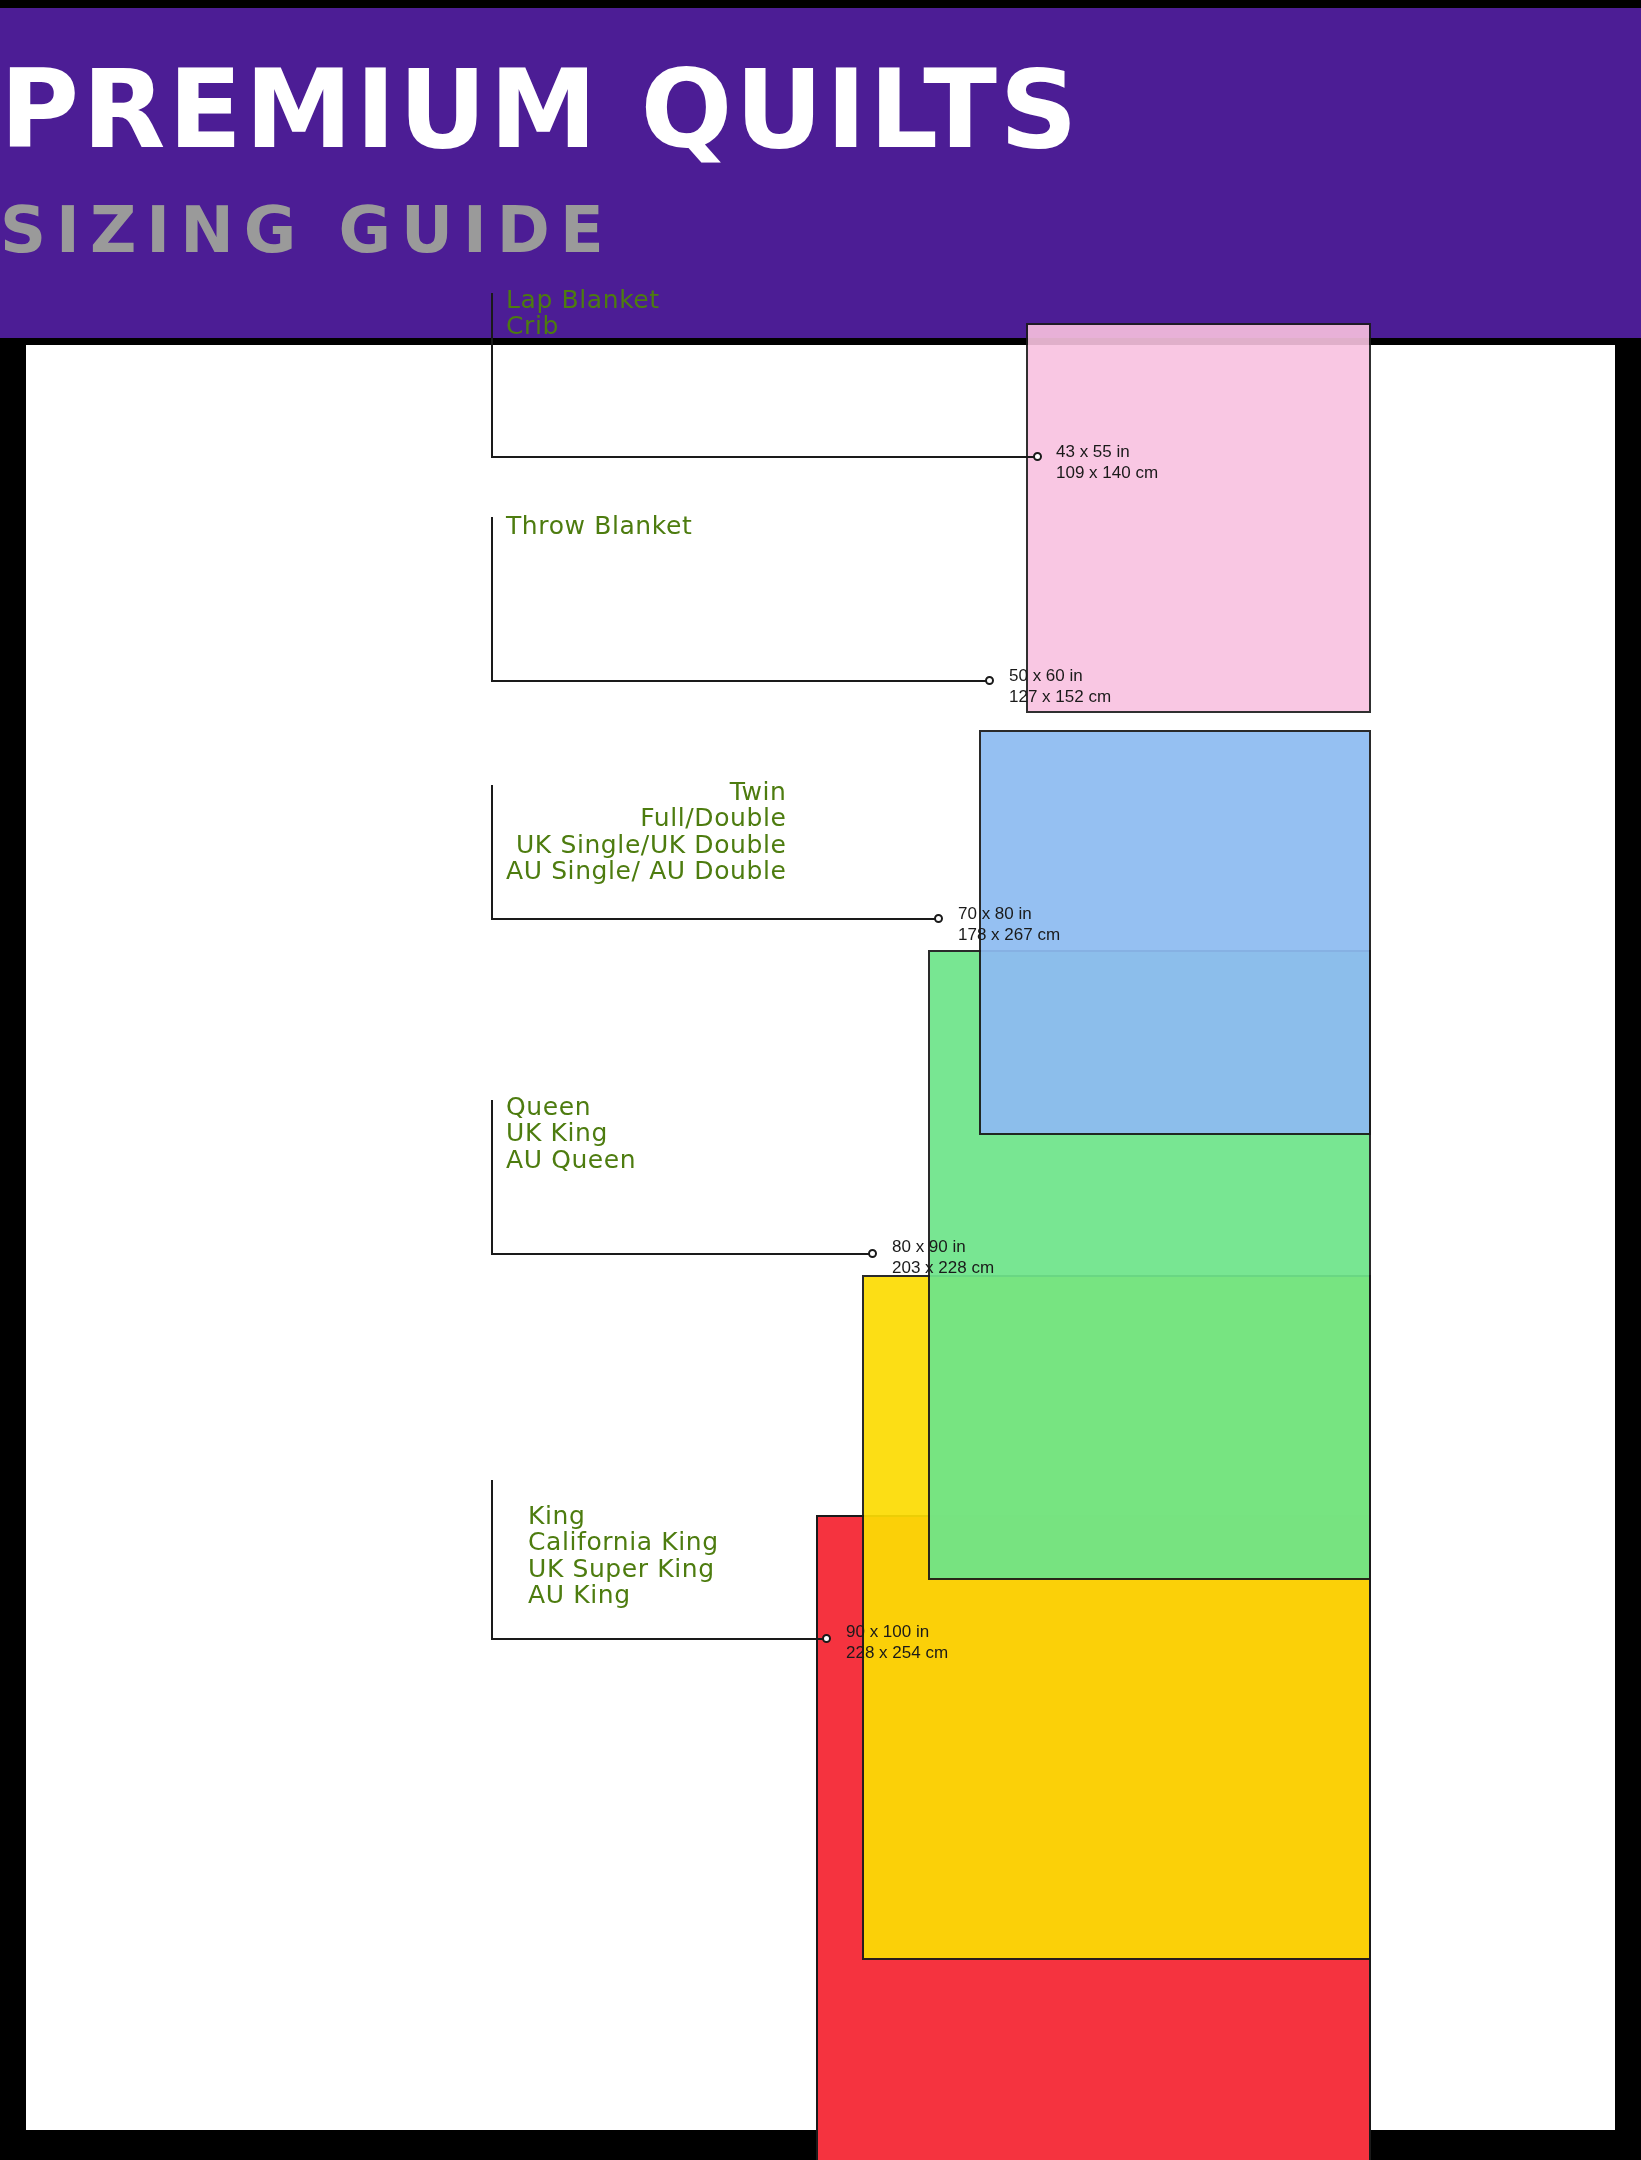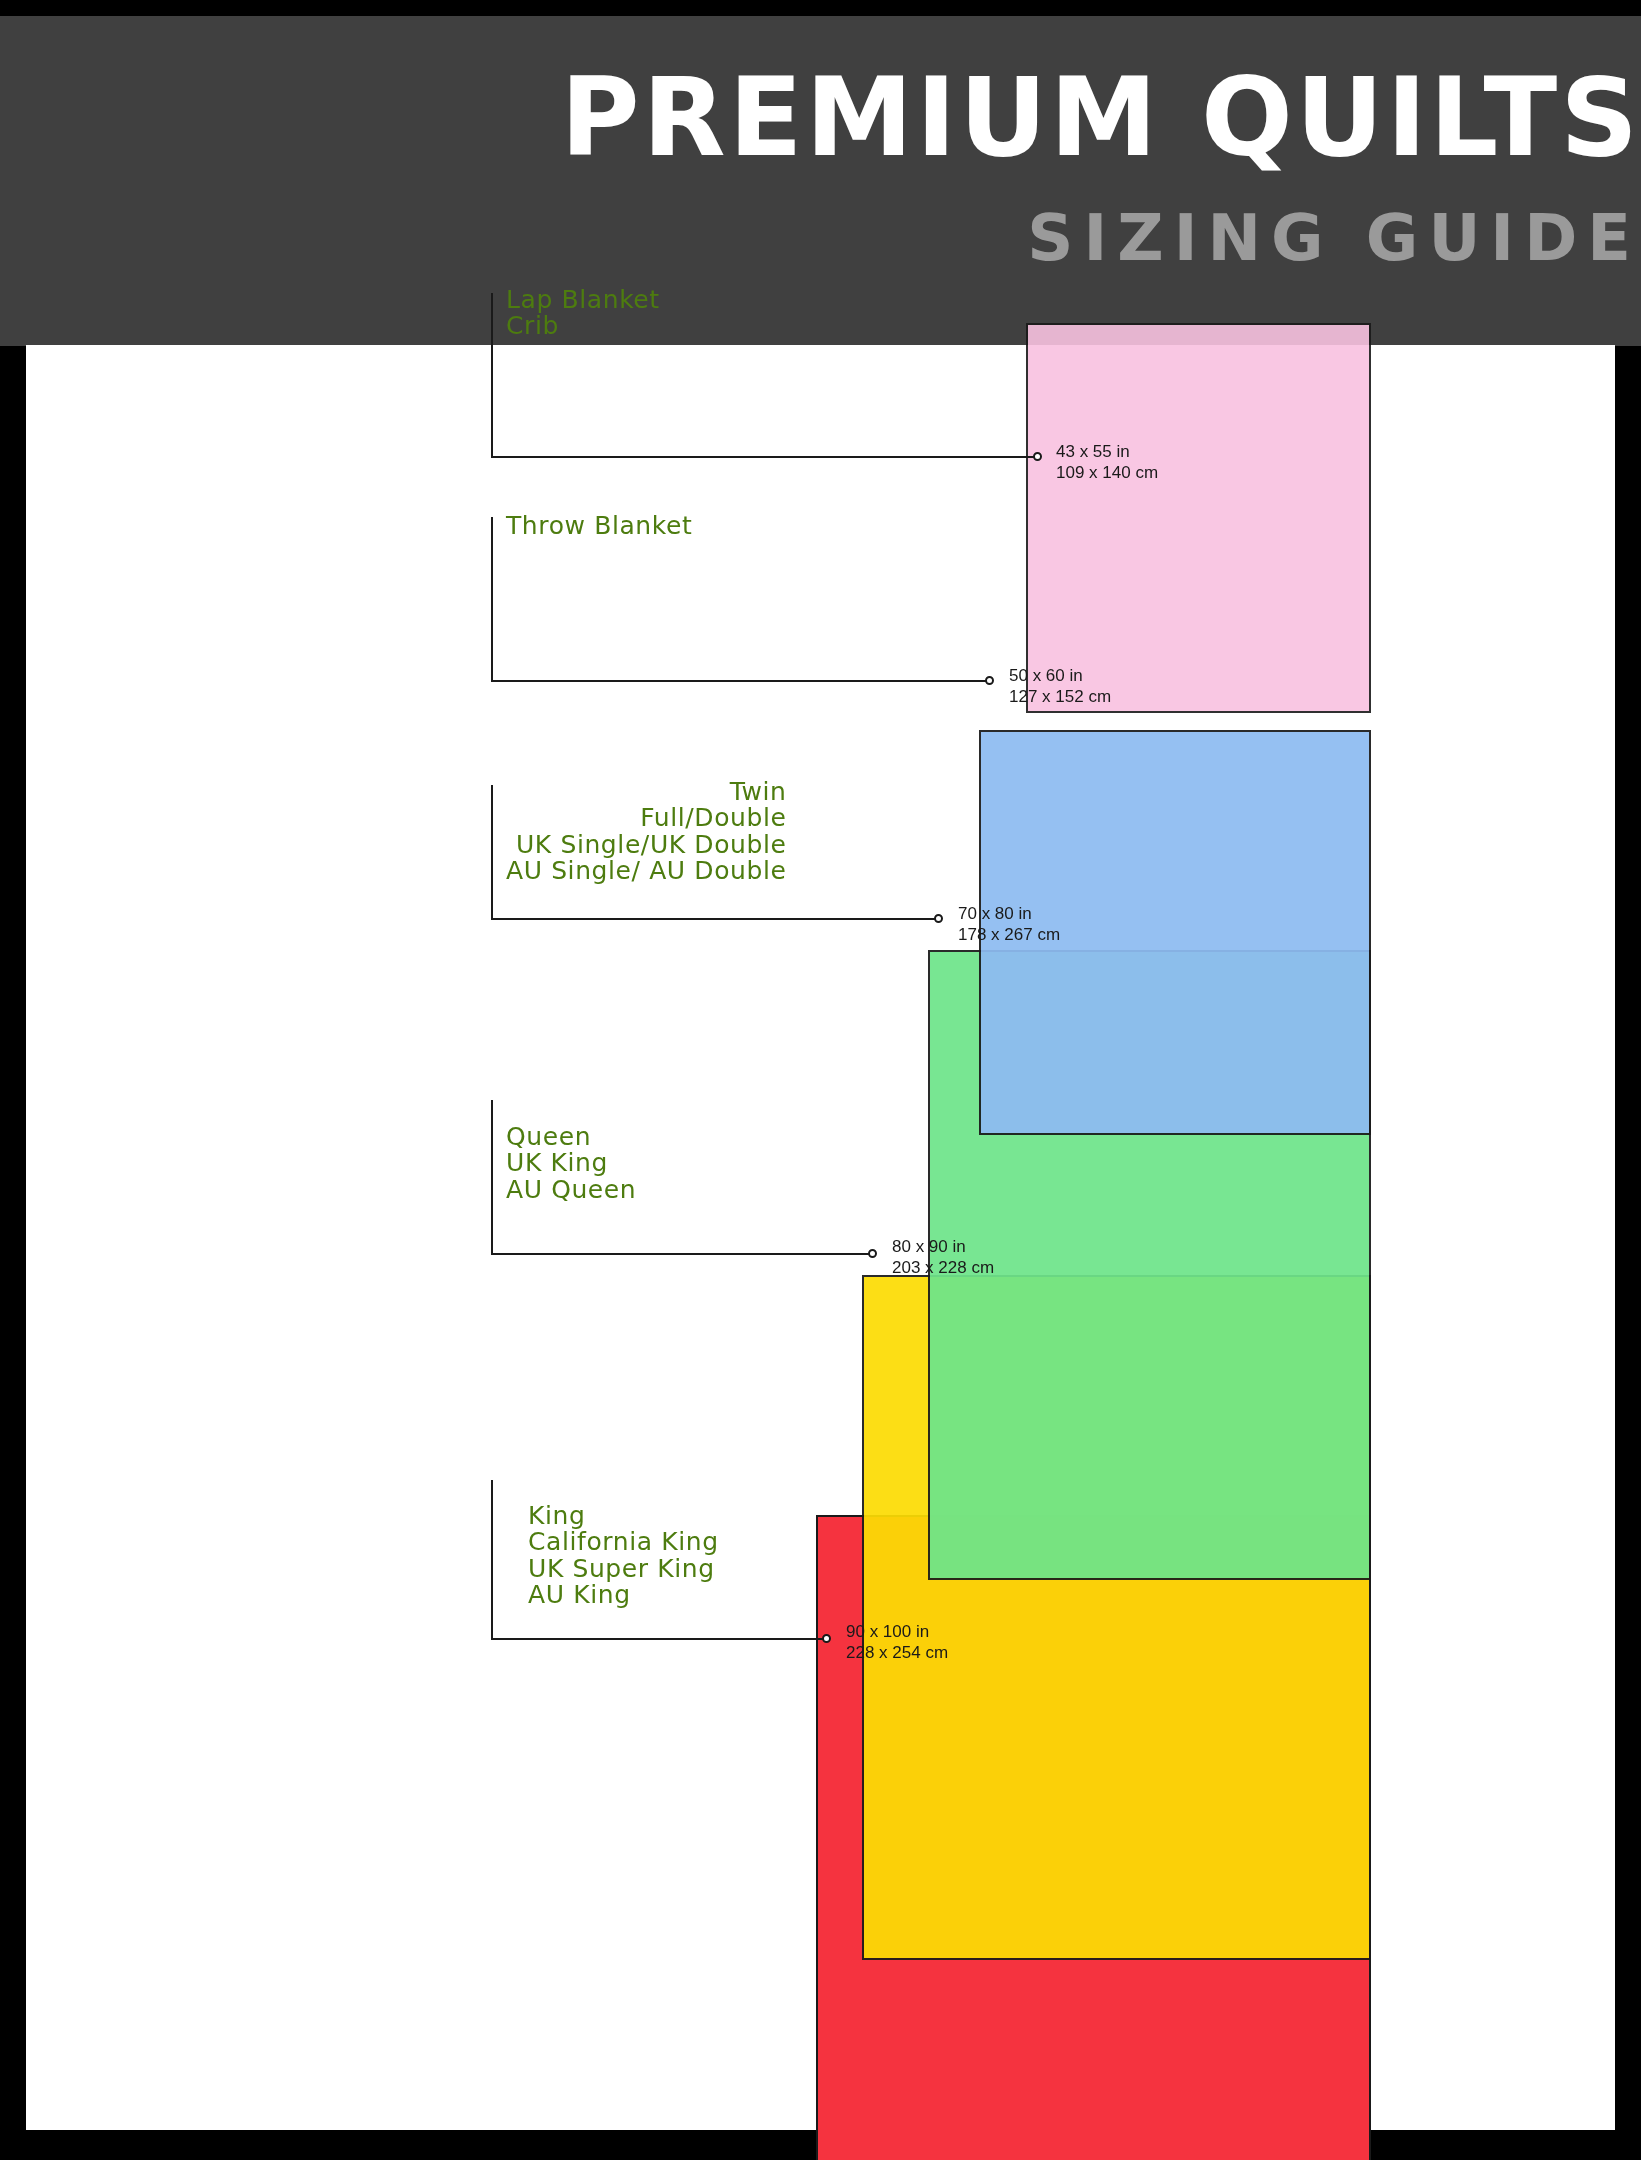--- a/index.html
+++ b/index.html
@@ -12,25 +12,25 @@
     height: 2160px;
     font-family: "DejaVu Sans", sans-serif;
     position: relative;
     overflow: hidden;
   }
 
   
   .header {
     position: absolute;
     left: 0;
-    top: 16px;
+    top: 8px;
     width: 1641px;
     height: 330px;
-    background: #404040;
-    text-align: right;
+    background: #4c1d95;
+    text-align: left;
   }
   .title-main {
     position: absolute;
     left: 0;
     top: 48px;
     width: 1641px;
     font-size: 108px;
     font-weight: bold;
     color: #ffffff;
     letter-spacing: 3px;
@@ -147,21 +147,21 @@
   <div class="leader-dot" style="left:908px; top:569px;"></div>
   <div class="cat-label" style="left:480px; top:434px;text-align:right;">Twin
 Full/Double
 UK Single/UK Double
 AU Single/ AU Double</div>
   <div class="dim-label" style="left:932px; top:558px;"><span>70 x 80 in</span><br><span>178 x 267 cm</span></div>
 
   <div class="leader-v" style="left:465px; top:755px; height:155px;"></div>
   <div class="leader-h" style="left:465px; top:908px; width:380px;"></div>
   <div class="leader-dot" style="left:842px; top:904px;"></div>
-  <div class="cat-label" style="left:480px; top:779px;">Queen
+  <div class="cat-label" style="left:480px; top:749px;">Queen
 UK King
 AU Queen</div>
   <div class="dim-label" style="left:866px; top:891px;"><span>80 x 90 in</span><br><span>203 x 228 cm</span></div>
 
   <div class="leader-v" style="left:465px; top:1135px; height:160px;"></div>
   <div class="leader-h" style="left:465px; top:1293px; width:334px;"></div>
   <div class="leader-dot" style="left:796px; top:1289px;"></div>
   <div class="cat-label" style="left:480px; top:1158px;margin-left:22px;">King
 California King
 UK Super King

